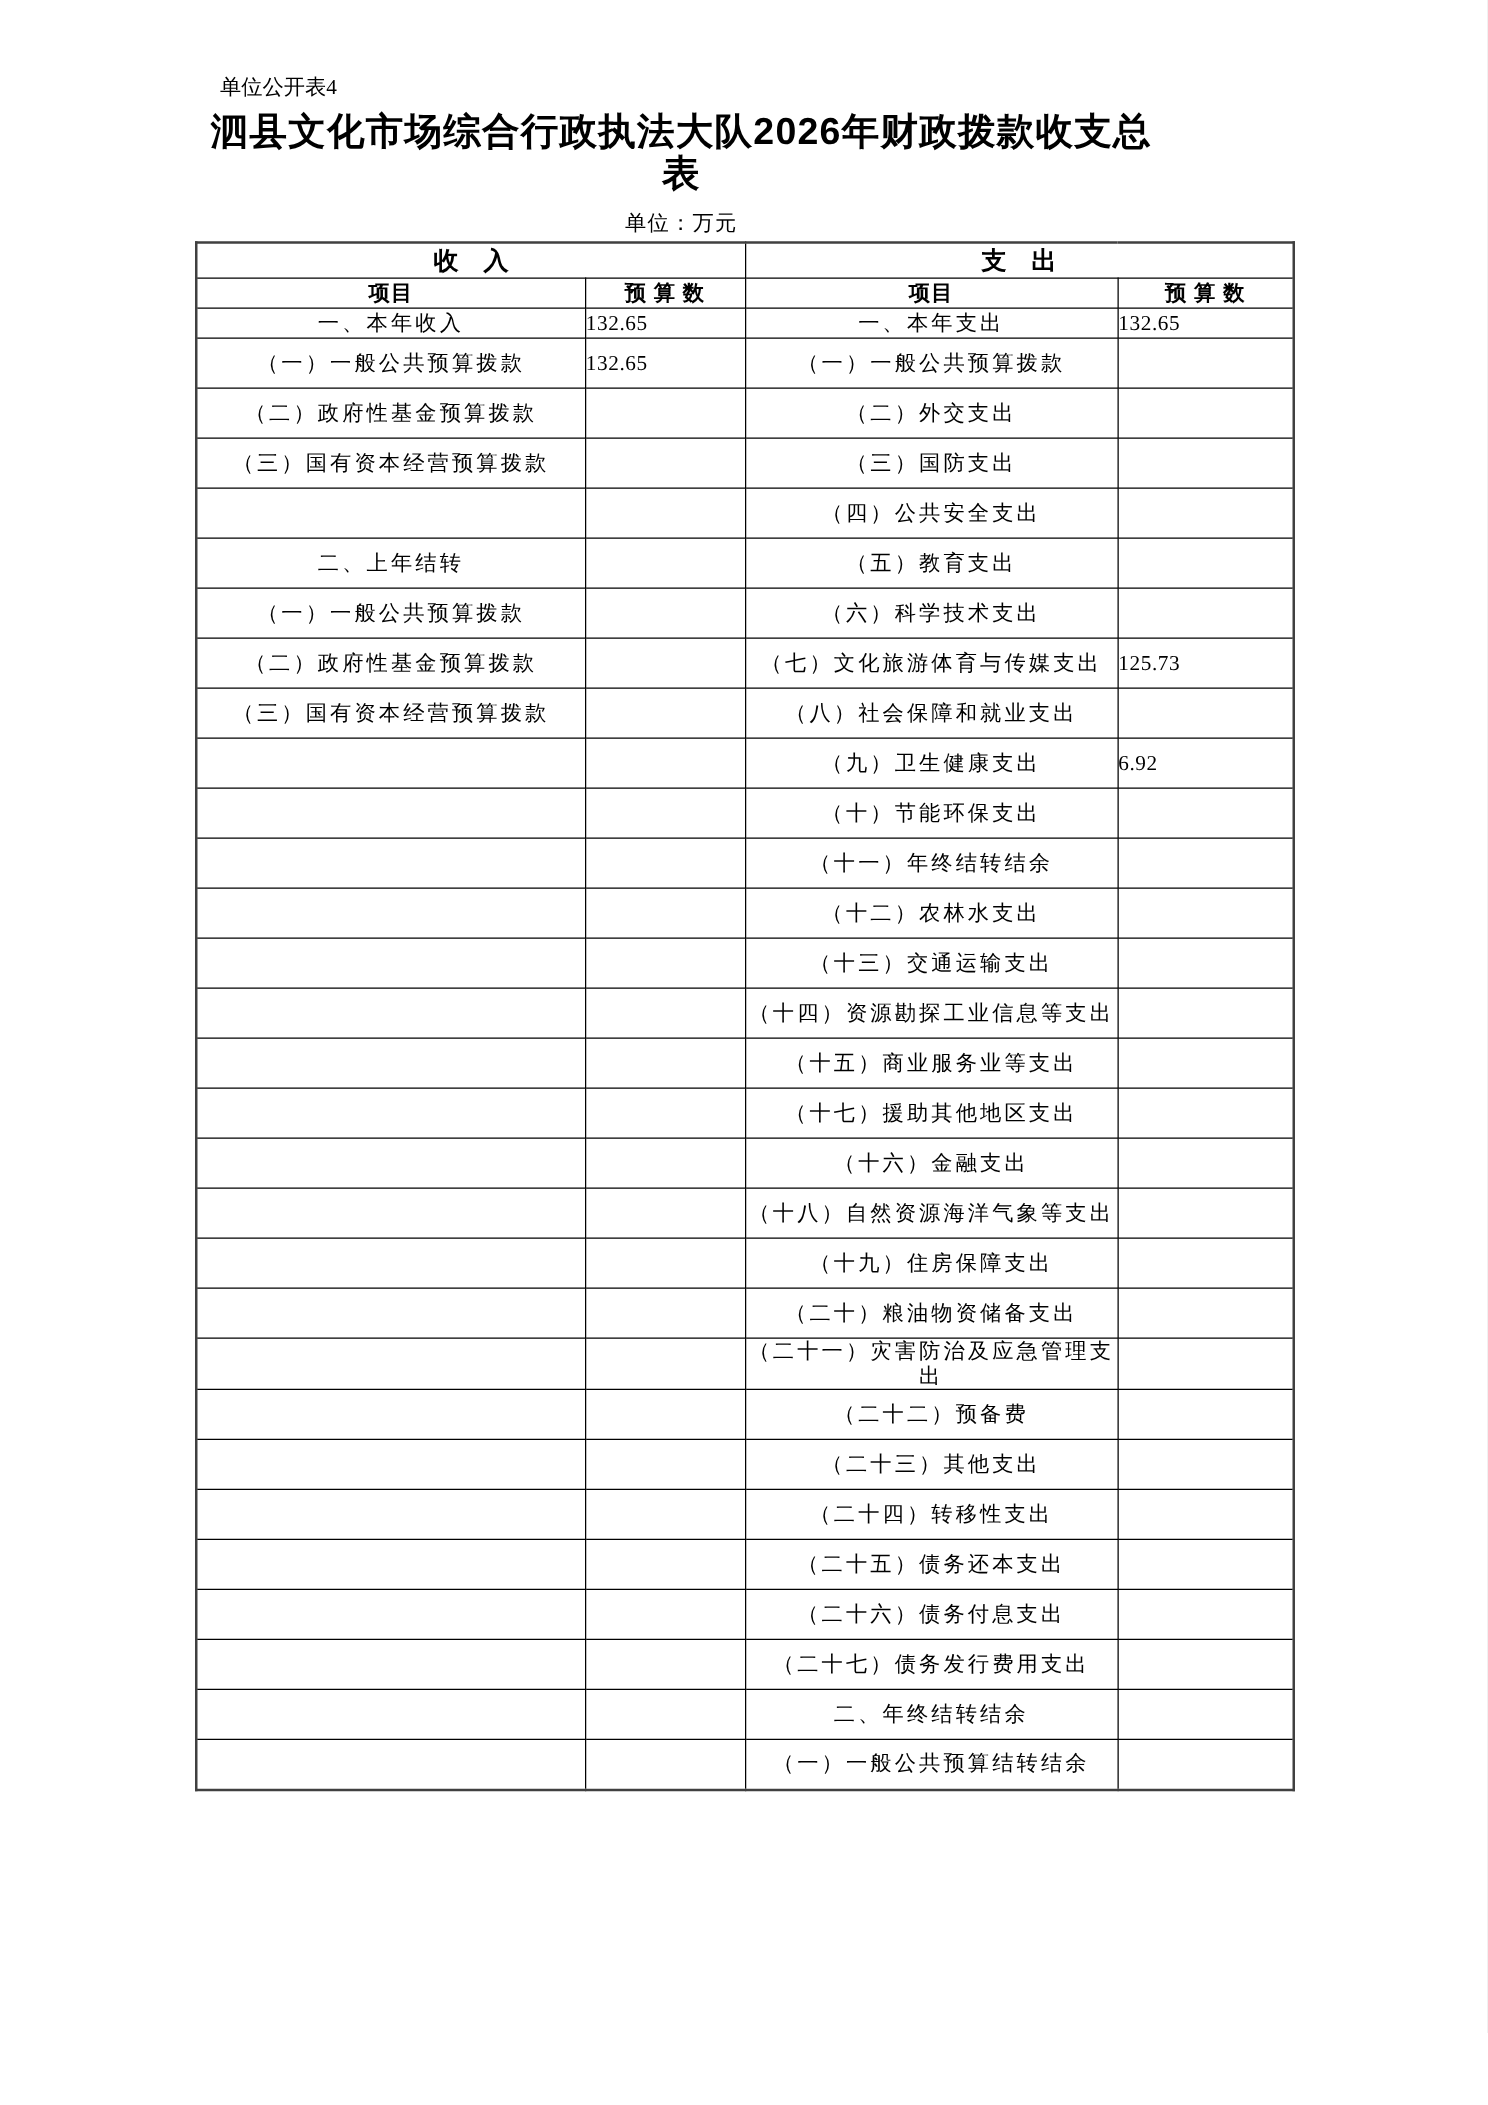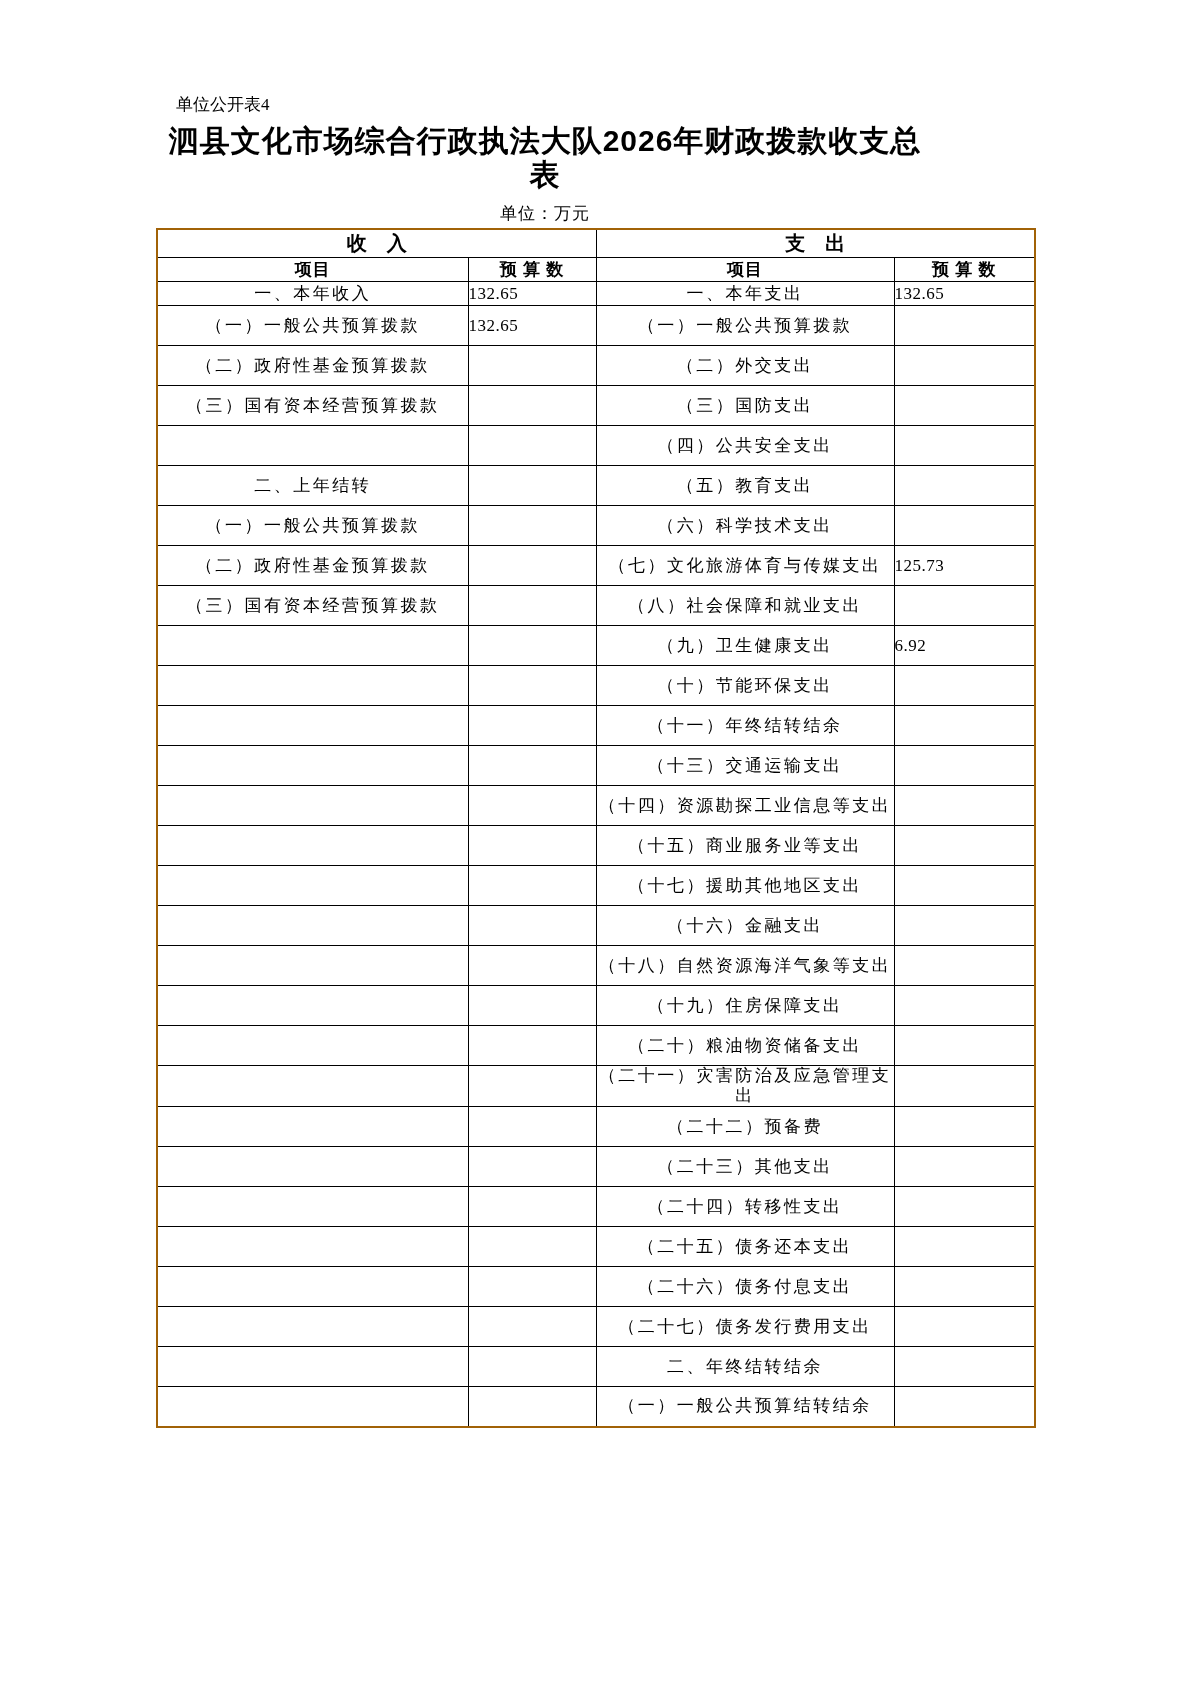--- a/index.html
+++ b/index.html
@@ -1,31 +1,31 @@
 <!DOCTYPE html>
 <html><head>
 <meta charset="utf-8">
 <style>
   html,body { margin:0; padding:0; background:#e8e8e8; }
   .page {
     width:1190px; height:1684px; margin:0 auto; background:#ffffff;
     font-family:"Liberation Serif","DejaVu Serif",serif; color:#000;
     overflow:hidden; box-sizing:border-box;
   }
-  .content { width:778px; margin-left:156px; padding-top:95px; }
+  .content { width:778px; margin-left:156px; padding-top:60px; }
   .doc-label { font-size:17px; padding-left:20px; line-height:19px; }
   .doc-title {
     font-family:"Liberation Sans","DejaVu Sans",sans-serif;
     font-weight:bold; font-size:30px; line-height:34px;
     text-align:center; margin:10px 0 12px 0; letter-spacing:1px;
   }
   .unit-note { text-align:center; font-size:17px; line-height:19px; margin-bottom:5px; letter-spacing:1px; }
   table.budget {
     border-collapse:collapse; table-layout:fixed; width:878px;
-    border:2px solid #a16207;
+    border:2px solid #404040;
   }
   table.budget th, table.budget td {
     border:1px solid #000; box-sizing:border-box; overflow:hidden;
     vertical-align:middle; padding:0;
   }
   thead tr.section-row th { height:26px; font-size:20px; font-weight:bold; text-align:center; }
   thead tr.col-row th { height:23px; font-size:17px; font-weight:bold; text-align:center; letter-spacing:1px; }
   tbody td { height:40px; font-size:17px; }
   tbody tr:first-child td { height:24px; }
   td.item { text-align:center; padding:2px 6px 2px 9px; letter-spacing:2.5px; line-height:20px; word-break:break-all; }
@@ -128,20 +128,26 @@
   </tr>
           <tr>
     <td class="item"></td>
     <td class="num"></td>
     <td class="item">（十一）年终结转结余</td>
     <td class="num"></td>
   </tr>
           <tr>
     <td class="item"></td>
     <td class="num"></td>
+    <td class="item">（十二）农林水支出</td>
+    <td class="num"></td>
+  </tr>
+          <tr>
+    <td class="item"></td>
+    <td class="num"></td>
     <td class="item">（十三）交通运输支出</td>
     <td class="num"></td>
   </tr>
           <tr>
     <td class="item"></td>
     <td class="num"></td>
     <td class="item">（十四）资源勘探工业信息等支出</td>
     <td class="num"></td>
   </tr>
           <tr>

